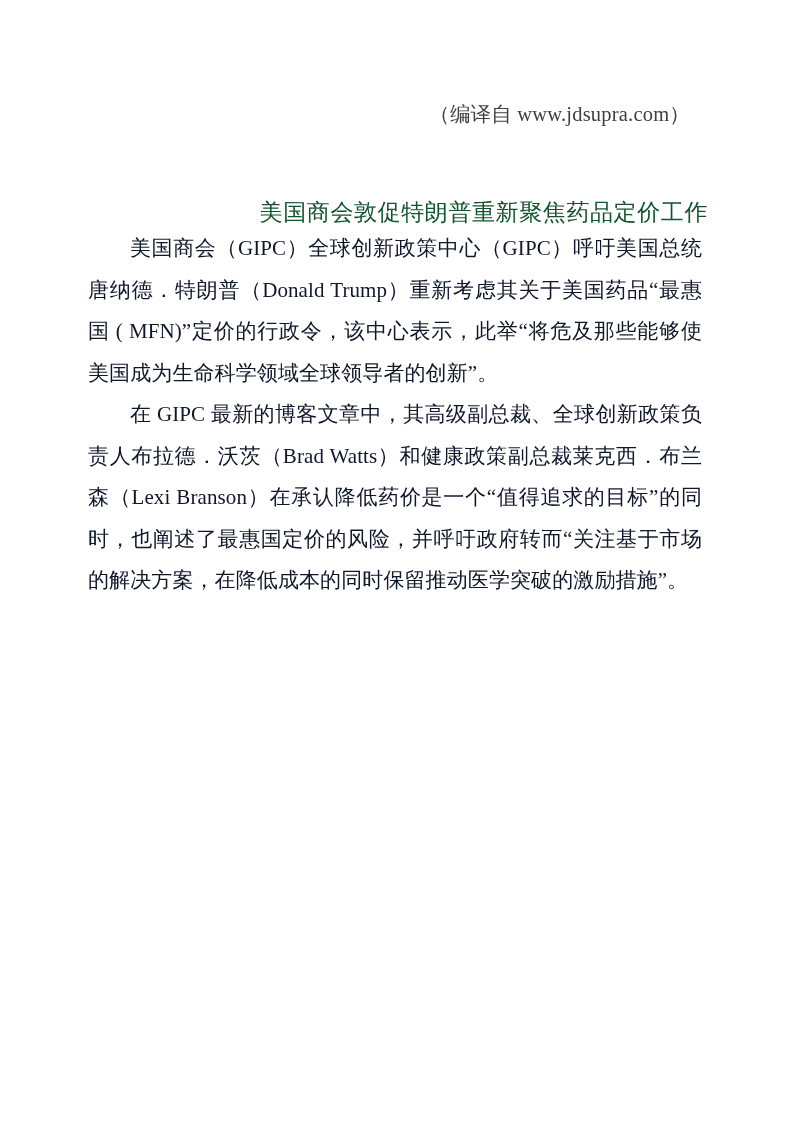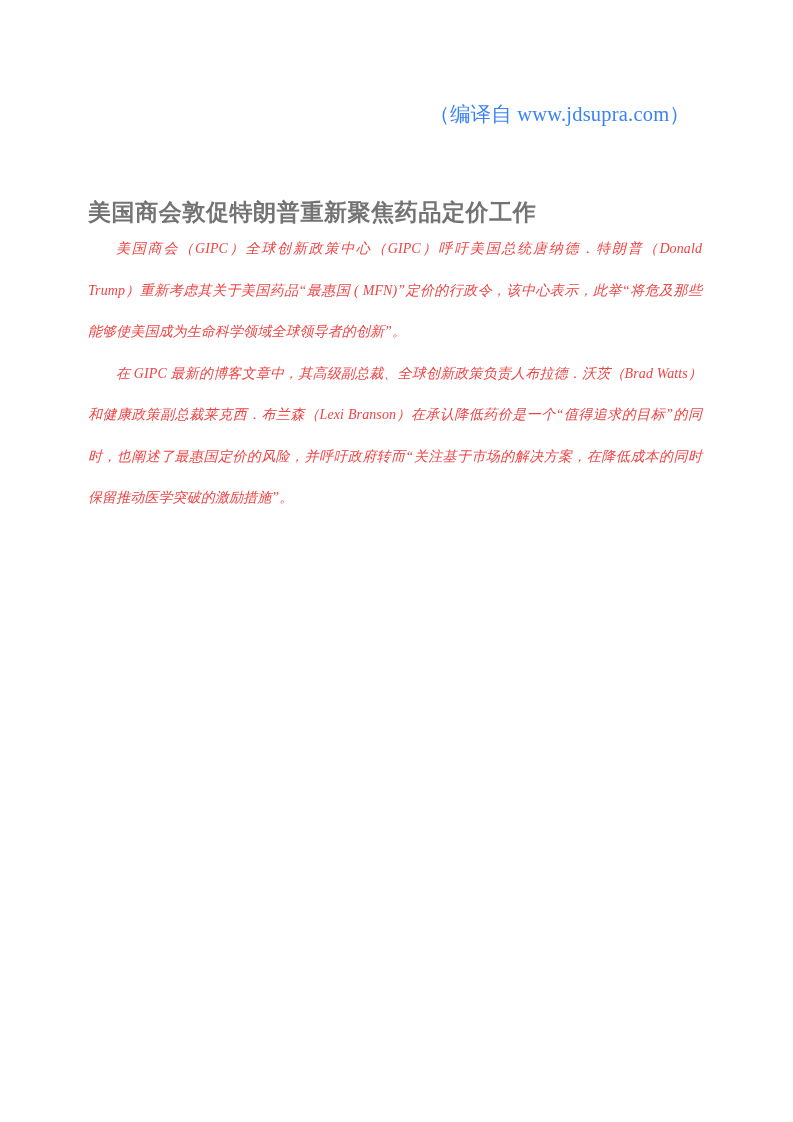--- a/index.html
+++ b/index.html
@@ -25,53 +25,52 @@
     top: 0;
     width: 620px;
     height: 1122px;
   }
   .source-line {
     position: absolute;
     top: 100px;
     right: 18px;
     font-size: 20.5px;
     font-family: "Liberation Serif", serif;
-    color: #3b82f6;
+    color: #404040;
     letter-spacing: 0.2px;
     white-space: nowrap;
   }
   .doc-title {
     position: absolute;
     top: 182px;
     left: 0;
     width: 620px;
-    text-align: left;
+    text-align: right;
     font-size: 23px;
-    font-weight: bold;
-    color: #737373;
+    font-weight: normal;
+    color: #14532d;
     letter-spacing: 0.6px;
     font-family: "Liberation Sans", sans-serif;
   }
   .body-text {
     position: absolute;
     top: 228px;
     left: 0;
     width: 614px;
   }
   p.para {
     margin: 0 0 0 0;
-    font-size: 14px;
+    font-size: 21px;
     line-height: 41.5px;
-    color: #ef4444;
+    color: #0f172a;
     text-align: justify;
     text-justify: inter-ideograph;
     text-indent: 2em;
     font-family: "Liberation Serif", serif;
     letter-spacing: 0.1px;
-    font-style: italic;
   }
   .page-number {
     position: absolute;
     bottom: 48px;
     left: 0;
     width: 793px;
     text-align: center;
     font-size: 13.5px;
     color: #111;
     font-family: "Liberation Serif", serif;

